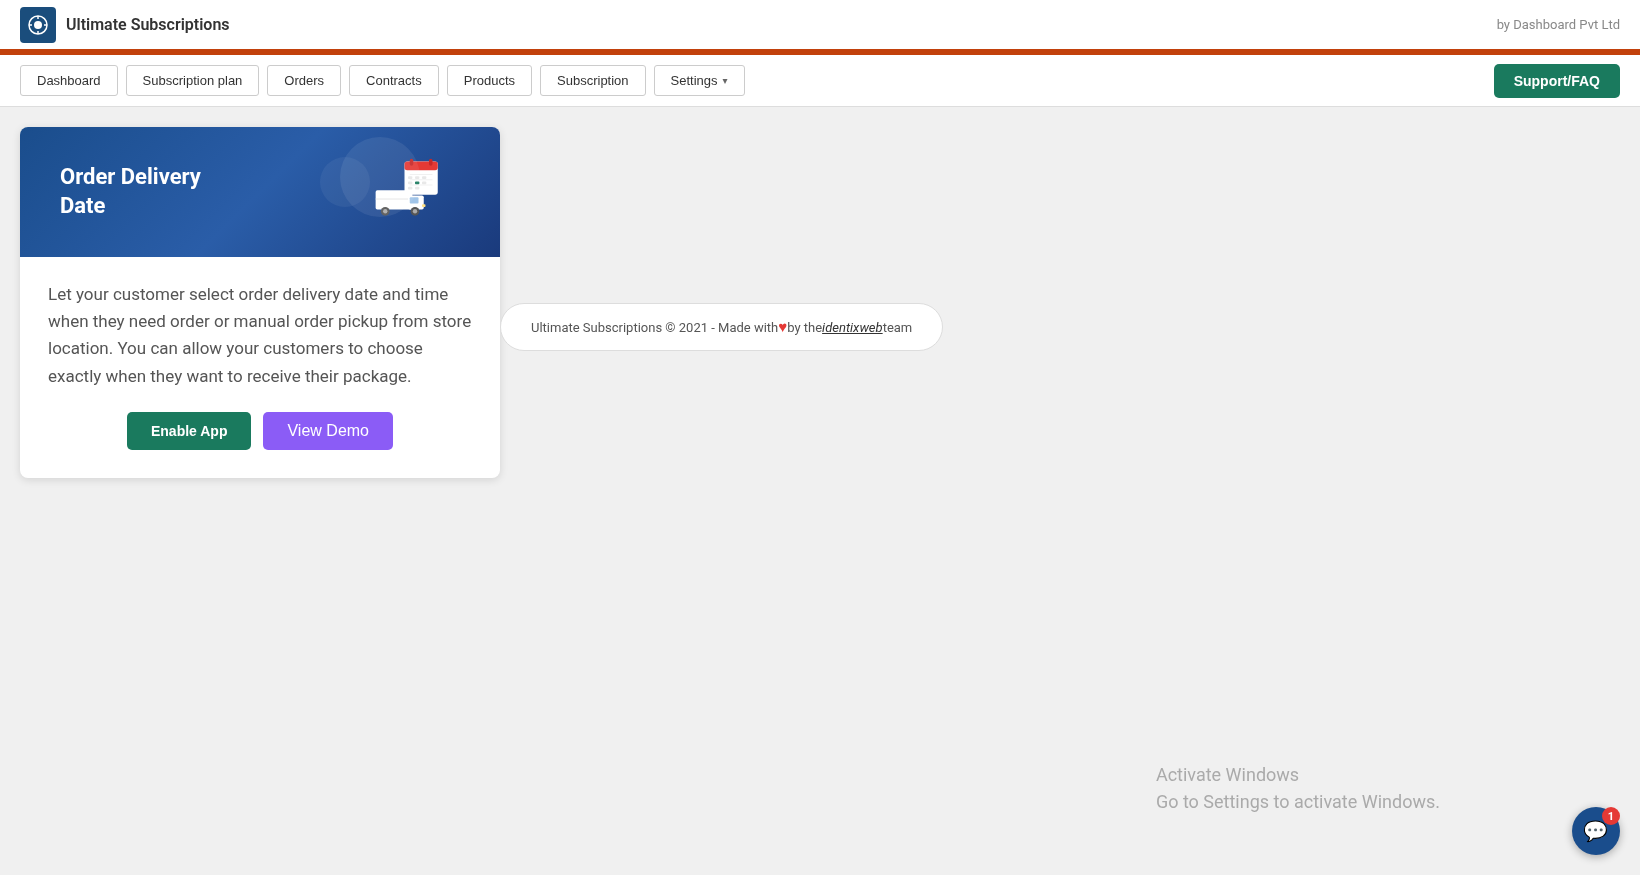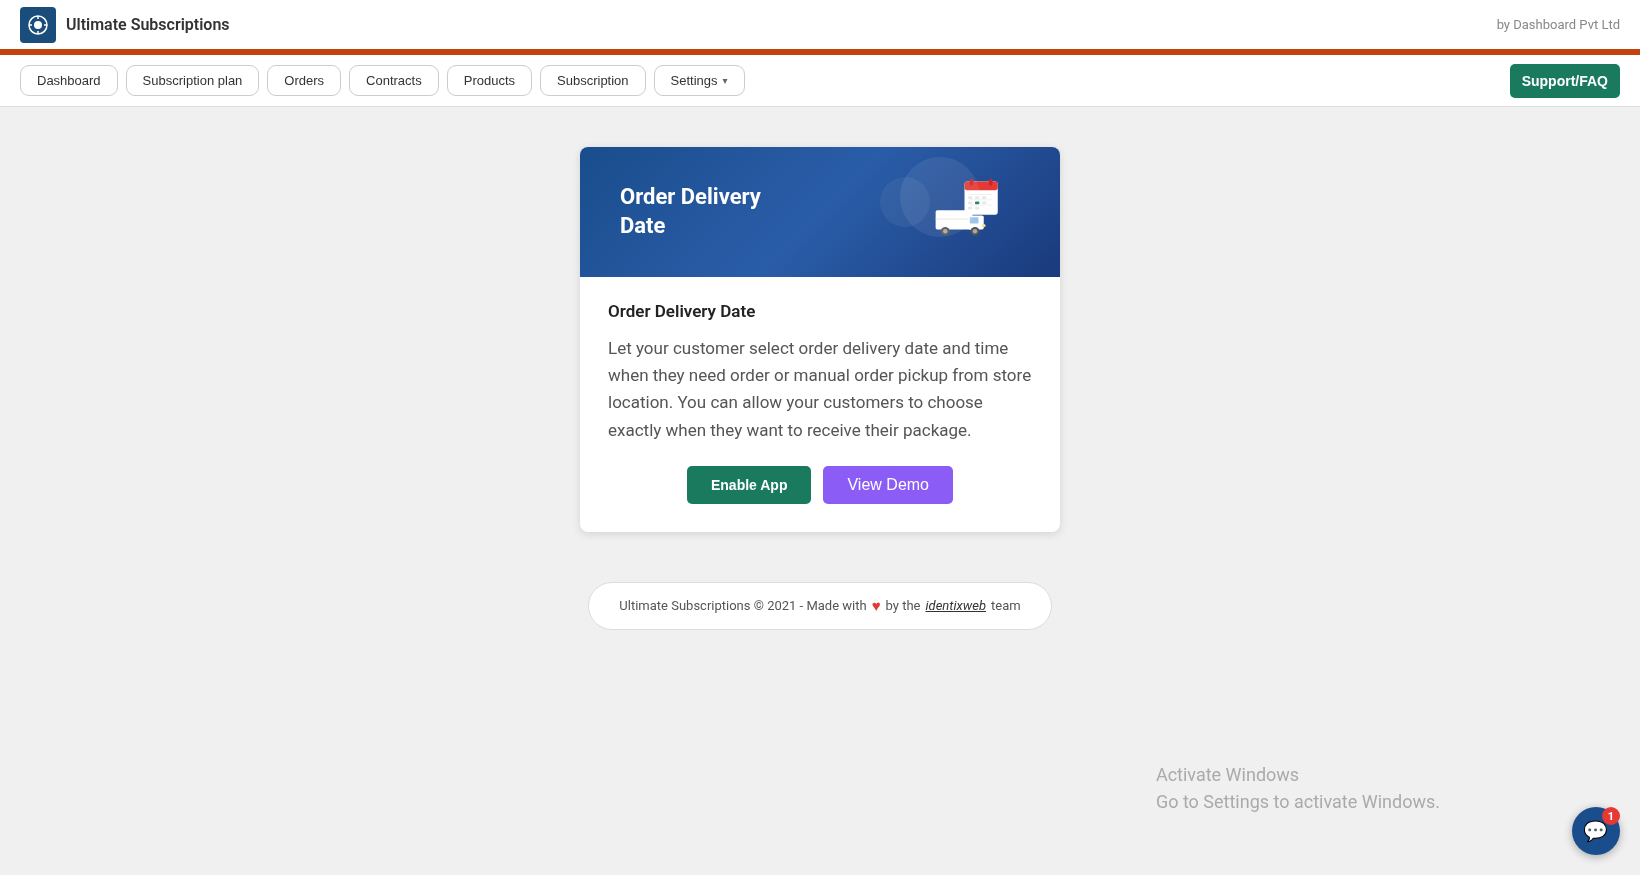--- a/index.html
+++ b/index.html
@@ -58,49 +58,49 @@
     }
     .nav-items {
       display: flex;
       align-items: center;
       gap: 8px;
     }
     .nav-btn {
       border: 1px solid #ccc;
       background: #fff;
       padding: 7px 16px;
-      border-radius: 9px;
+      border-radius: 3px;
       font-size: 13px;
       font-weight: 500;
       color: #333;
       cursor: pointer;
       display: flex;
       align-items: center;
       gap: 5px;
     }
     .support-btn {
       background: #1a7a5e;
       color: white;
       border: none;
-      padding: 9px 12px;
+      padding: 9px 20px;
       border-radius: 5px;
       font-size: 14px;
       font-weight: 600;
       cursor: pointer;
     }
     .chevron-down {
       font-size: 10px;
       color: #666;
     }
 
     
     .main-content {
-      padding: 40px 20px;
-      display: flex;
-      flex-direction: column;
+      padding: 20px 20px;
+      display: flex;
+      flex-direction: row;
       align-items: center;
     }
 
     
     .card {
       background: #fff;
       border-radius: 8px;
       box-shadow: 0 2px 8px rgba(0,0,0,0.12);
       width: 480px;
       overflow: hidden;
@@ -199,21 +199,20 @@
     }
     .footer-inner {
       background: #fff;
       border: 1px solid #ddd;
       border-radius: 30px;
       padding: 14px 30px;
       font-size: 13px;
       color: #555;
       display: flex;
       align-items: center;
-      gap: 5px;
     }
     .footer-heart {
       color: #e53935;
       font-size: 15px;
     }
     .footer-link {
       color: #333;
       text-decoration: underline;
       cursor: pointer;
       font-style: italic;
@@ -347,21 +346,20 @@
           <circle cx="50" cy="62" r="2.5" fill="#aaa"></circle>
 
           <rect x="58" y="54" width="4" height="3" rx="1" fill="#ffe082"></rect>
 
           <line x1="5" y1="48" x2="42" y2="48" stroke="#e0e0e0" stroke-width="1"></line>
         </svg>
       </div>
     </div>
 
     <div class="card-body">
-      <div class="card-title">Order Delivery Date</div>
       <div class="card-description">Let your customer select order delivery date and time when they need order or manual order pickup from store location. You can allow your customers to choose exactly when they want to receive their package.</div>
       <div class="card-actions">
         <button class="btn-enable">Enable App</button>
         <button class="btn-demo">View Demo</button>
       </div>
     </div>
   </div>
 
   <div class="footer">
     <div class="footer-inner">

